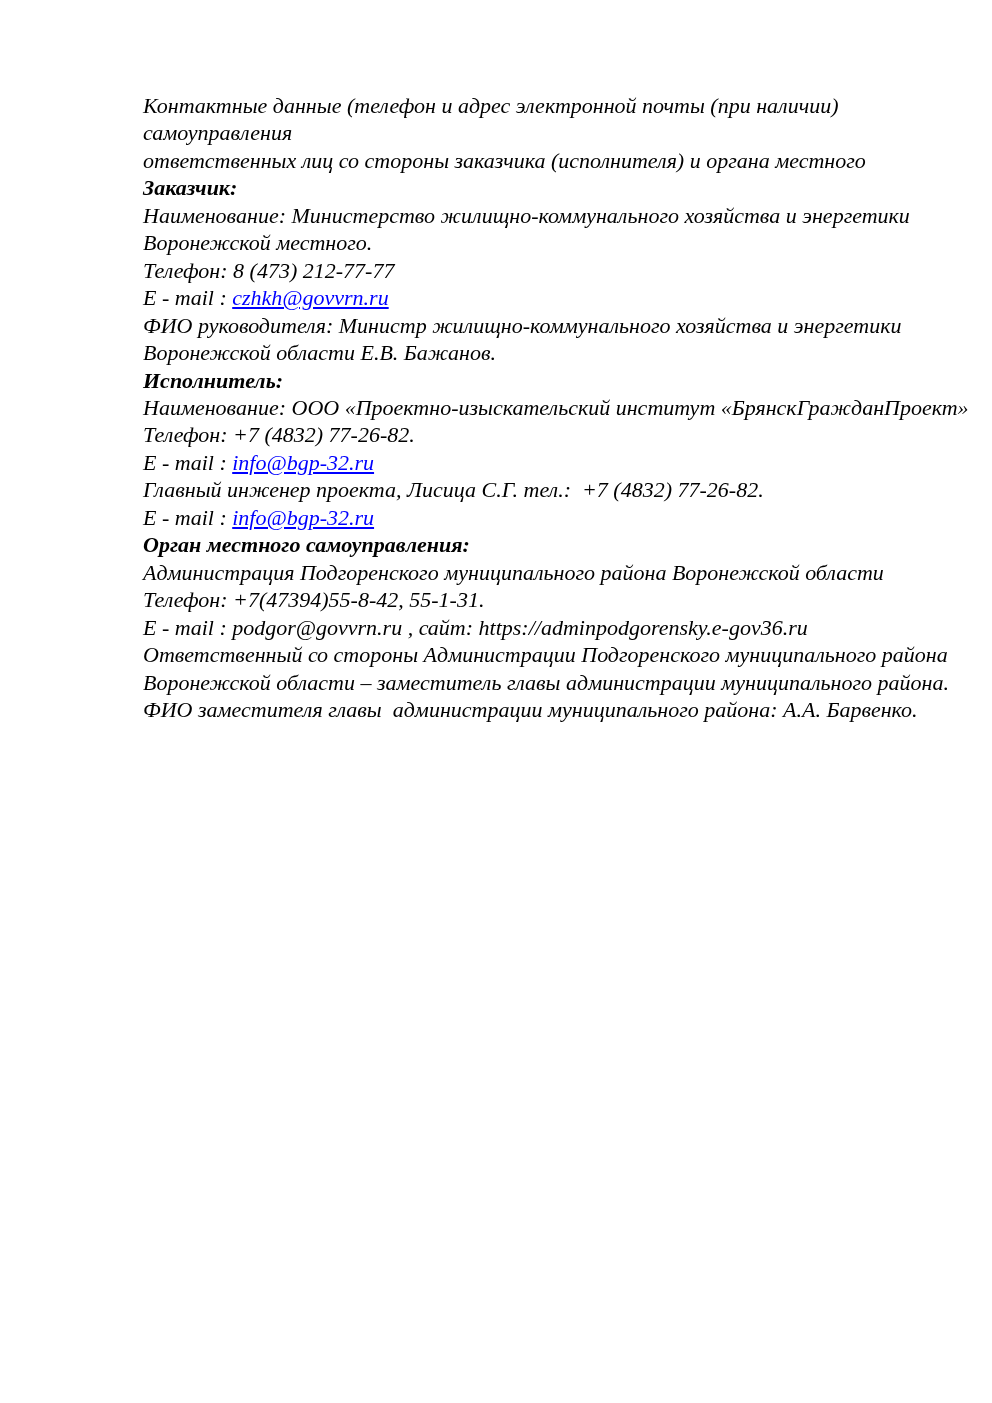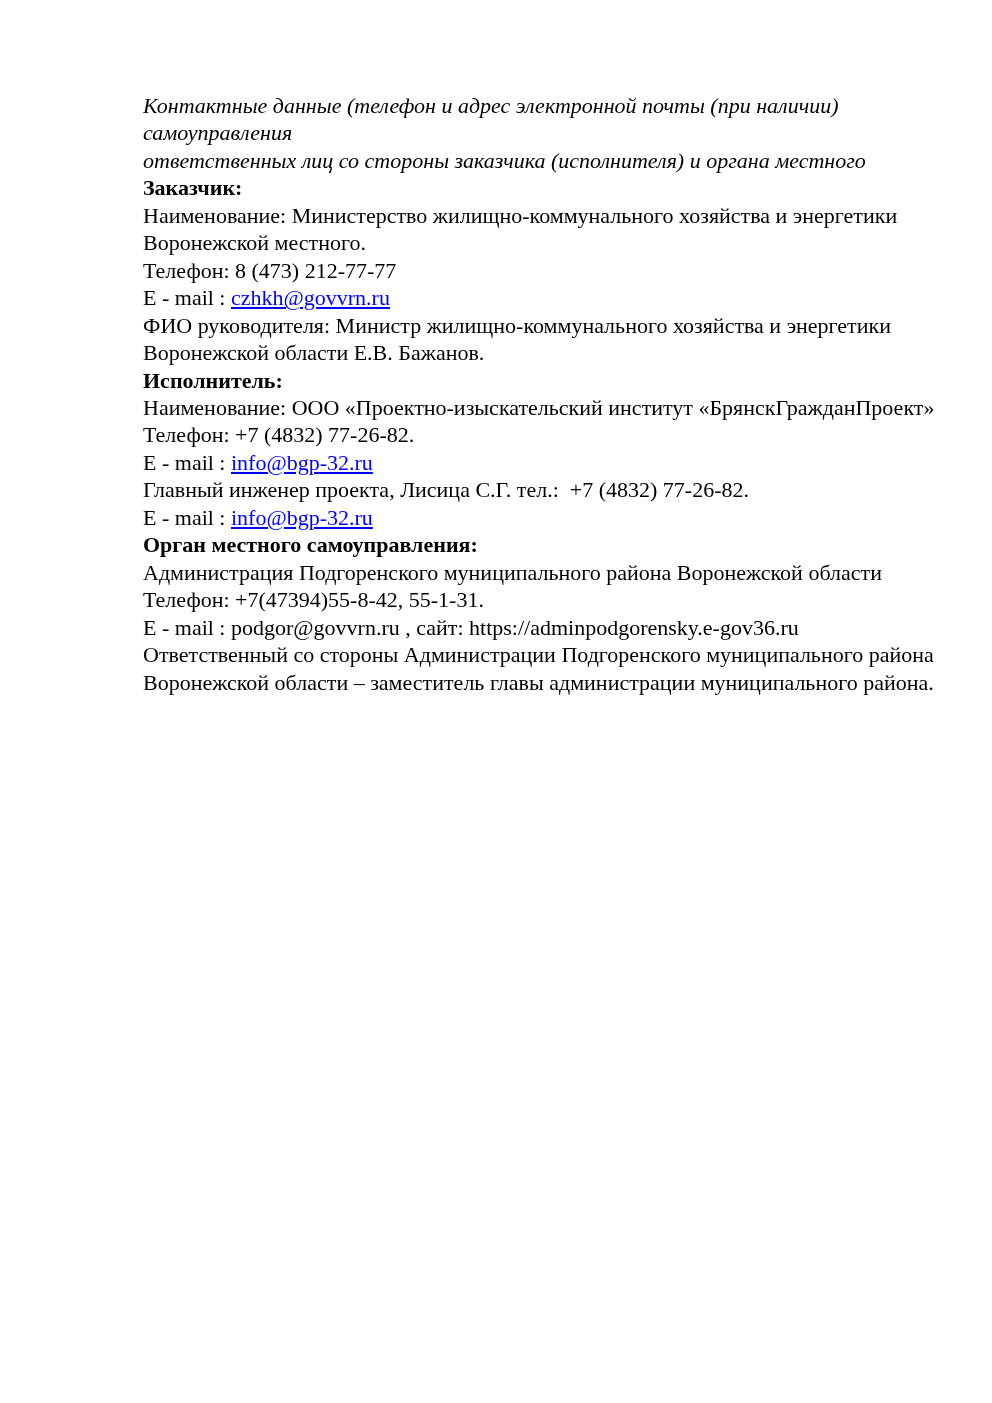--- a/index.html
+++ b/index.html
@@ -15,20 +15,21 @@
   .content {
     position: absolute;
     left: 143px;
     top: 92px;
   }
   .line {
     margin: 0;
     font-size: 22px;
     line-height: 27.45px;
     white-space: pre;   
+    font-style: italic;
   }
   .bold { font-weight: bold; }
   .bold-italic { font-weight: normal; font-style: italic; }
   a.link {
     color: var(--link-color, #0000ff);
     text-decoration: underline;
     cursor: pointer;
   }
 </style>
 </head>
@@ -61,15 +62,16 @@
     <p class="line"><span>E - mail : </span><a class="link">info@bgp-32.ru</a></p>
   </div>
 
   <div>
     <p class="line bold">Орган местного самоуправления:</p>
     <p class="line">Администрация Подгоренского муниципального района Воронежской области</p>
     <p class="line">Телефон: +7(47394)55-8-42, 55-1-31.</p>
     <p class="line">E - mail : podgor@govvrn.ru , сайт: https://adminpodgorensky.e-gov36.ru</p>
     <p class="line">Ответственный со стороны Администрации Подгоренского муниципального района</p>
     <p class="line">Воронежской области – заместитель главы администрации муниципального района.</p>
+    <p class="line">ФИО заместителя главы  администрации муниципального района: А.А. Барвенко.</p>
   </div>
 
 </div>
 
 </body></html>

